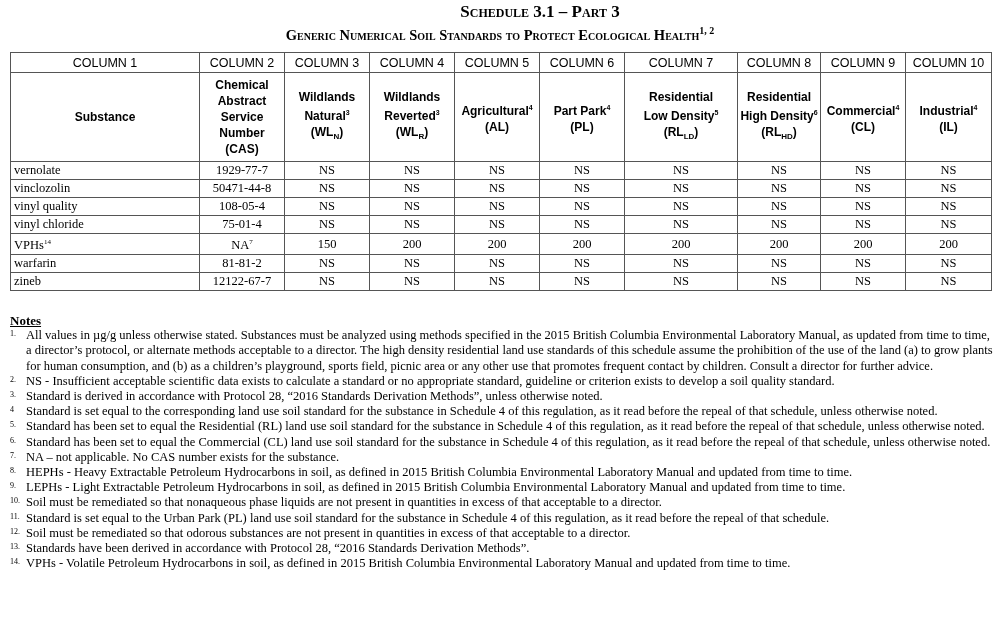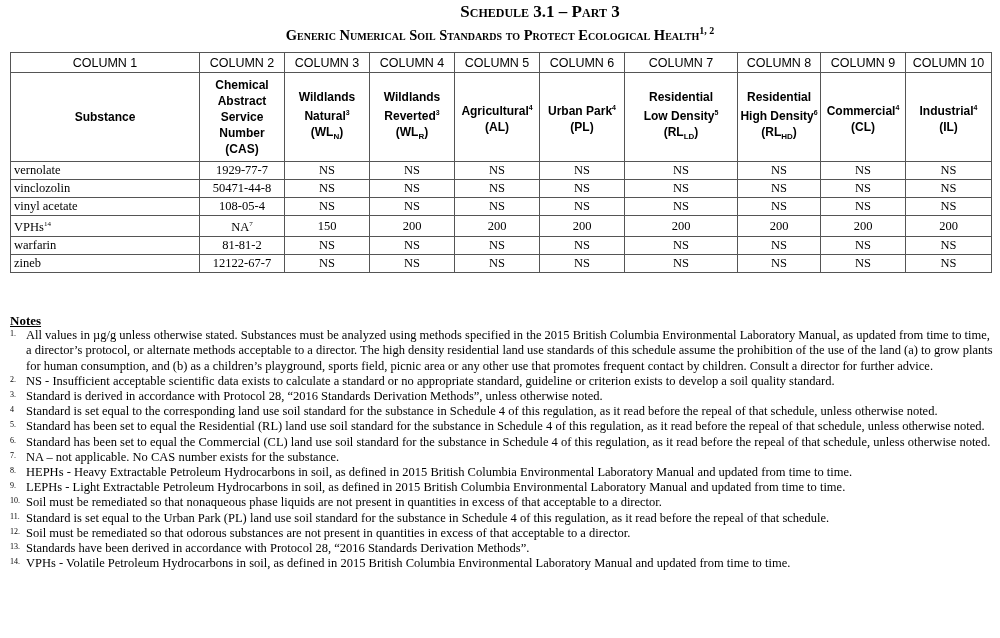--- a/index.html
+++ b/index.html
@@ -76,21 +76,21 @@
         <th class="colnum">COLUMN 8</th>
         <th class="colnum">COLUMN 9</th>
         <th class="colnum">COLUMN 10</th>
       </tr>
     <tr id="colhead-row">
         <th class="colhead"><span>Substance</span></th>
         <th class="colhead"><span>Chemical</span><br><span>Abstract</span><br><span>Service</span><br><span>Number</span><br><span><span>(CAS)</span></span></th>
         <th class="colhead"><span>Wildlands</span><br><span>Natural</span><sup>3</sup><br><span><span>(WL</span><sub>N</sub>)</span></th>
         <th class="colhead"><span>Wildlands</span><br><span>Reverted</span><sup>3</sup><br><span><span>(WL</span><sub>R</sub>)</span></th>
         <th class="colhead"><span>Agricultural</span><sup>4</sup><br><span><span>(AL)</span></span></th>
-        <th class="colhead"><span>Urban Park</span><sup>4</sup><br><span><span>(PL)</span></span></th>
+        <th class="colhead"><span>Part Park</span><sup>4</sup><br><span><span>(PL)</span></span></th>
         <th class="colhead"><span>Residential</span><br><span>Low Density</span><sup>5</sup><br><span><span>(RL</span><sub>LD</sub>)</span></th>
         <th class="colhead"><span>Residential</span><br><span>High Density</span><sup>6</sup><br><span><span>(RL</span><sub>HD</sub>)</span></th>
         <th class="colhead"><span>Commercial</span><sup>4</sup><br><span><span>(CL)</span></span></th>
         <th class="colhead"><span>Industrial</span><sup>4</sup><br><span><span>(IL)</span></span></th>
       </tr>
   </thead>
   <tbody id="table-body">
       <tr>
         <td class="cell sub"><span>vernolate</span></td>
         <td class="cell"><span>1929-77-7</span></td>
@@ -109,22 +109,34 @@
         <td class="cell">NS</td>
         <td class="cell">NS</td>
         <td class="cell">NS</td>
         <td class="cell">NS</td>
         <td class="cell">NS</td>
         <td class="cell">NS</td>
         <td class="cell">NS</td>
         <td class="cell">NS</td>
       </tr>
       <tr>
-        <td class="cell sub"><span>vinyl acetate</span></td>
+        <td class="cell sub"><span>vinyl quality</span></td>
         <td class="cell"><span>108-05-4</span></td>
+        <td class="cell">NS</td>
+        <td class="cell">NS</td>
+        <td class="cell">NS</td>
+        <td class="cell">NS</td>
+        <td class="cell">NS</td>
+        <td class="cell">NS</td>
+        <td class="cell">NS</td>
+        <td class="cell">NS</td>
+      </tr>
+      <tr>
+        <td class="cell sub"><span>vinyl chloride</span></td>
+        <td class="cell"><span>75-01-4</span></td>
         <td class="cell">NS</td>
         <td class="cell">NS</td>
         <td class="cell">NS</td>
         <td class="cell">NS</td>
         <td class="cell">NS</td>
         <td class="cell">NS</td>
         <td class="cell">NS</td>
         <td class="cell">NS</td>
       </tr>
       <tr>

